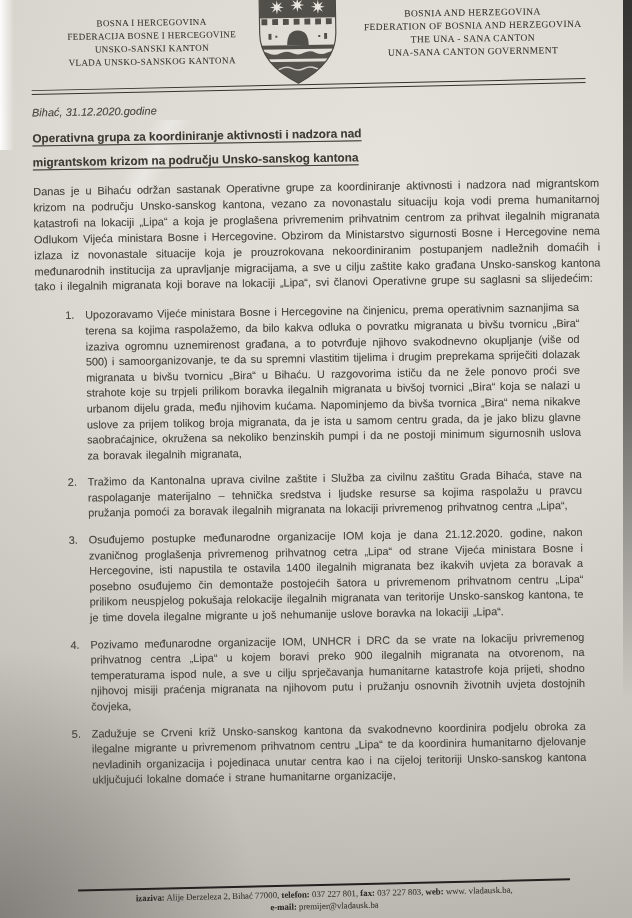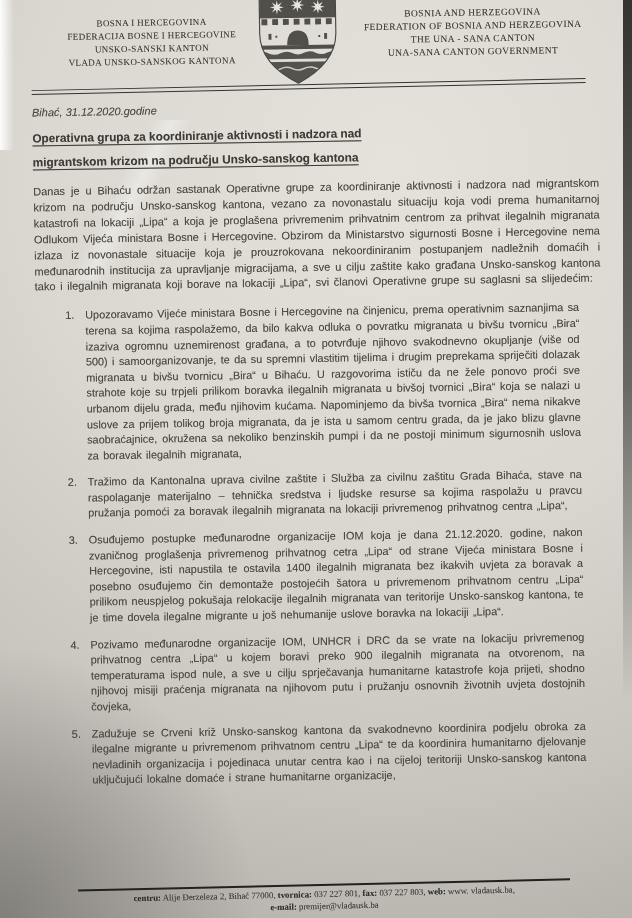--- a/index.html
+++ b/index.html
@@ -133,21 +133,21 @@
         <div class="oitem">
           <span class="num">5.</span>
           <span class="txt">Zadužuje se Crveni križ Unsko-sanskog kantona da svakodnevno koordinira podjelu obroka za ilegalne migrante u privremenom prihvatnom centru „Lipa“ te da koordinira humanitarno djelovanje nevladinih organizacija i pojedinaca unutar centra kao i na cijeloj teritoriji Unsko-sanskog kantona uključujući lokalne domaće i strane humanitarne organizacije,</span>
         </div>
       </div>
     </div>
 
     <div class="footer">
       <div class="ftr-rule"></div>
       <div class="ftr-text">
-        <b>centru:</b><span> Alije Đerzeleza 2,  Bihać 77000, </span><b>tvornica:</b><span> 037  227 801, </span><b>fax:</b><span> 037 227 803, </span><b>web:</b><span> www. vladausk.ba,</span>
+        <b>izaziva:</b><span> Alije Đerzeleza 2,  Bihać 77000, </span><b>telefon:</b><span> 037  227 801, </span><b>fax:</b><span> 037 227 803, </span><b>web:</b><span> www. vladausk.ba,</span>
       </div>
       <div class="ftr-text">
         <b>e-mail:</b><span> premijer@vladausk.ba</span>
       </div>
     </div>
 
   </div>
 </div>
 
 </body></html>

